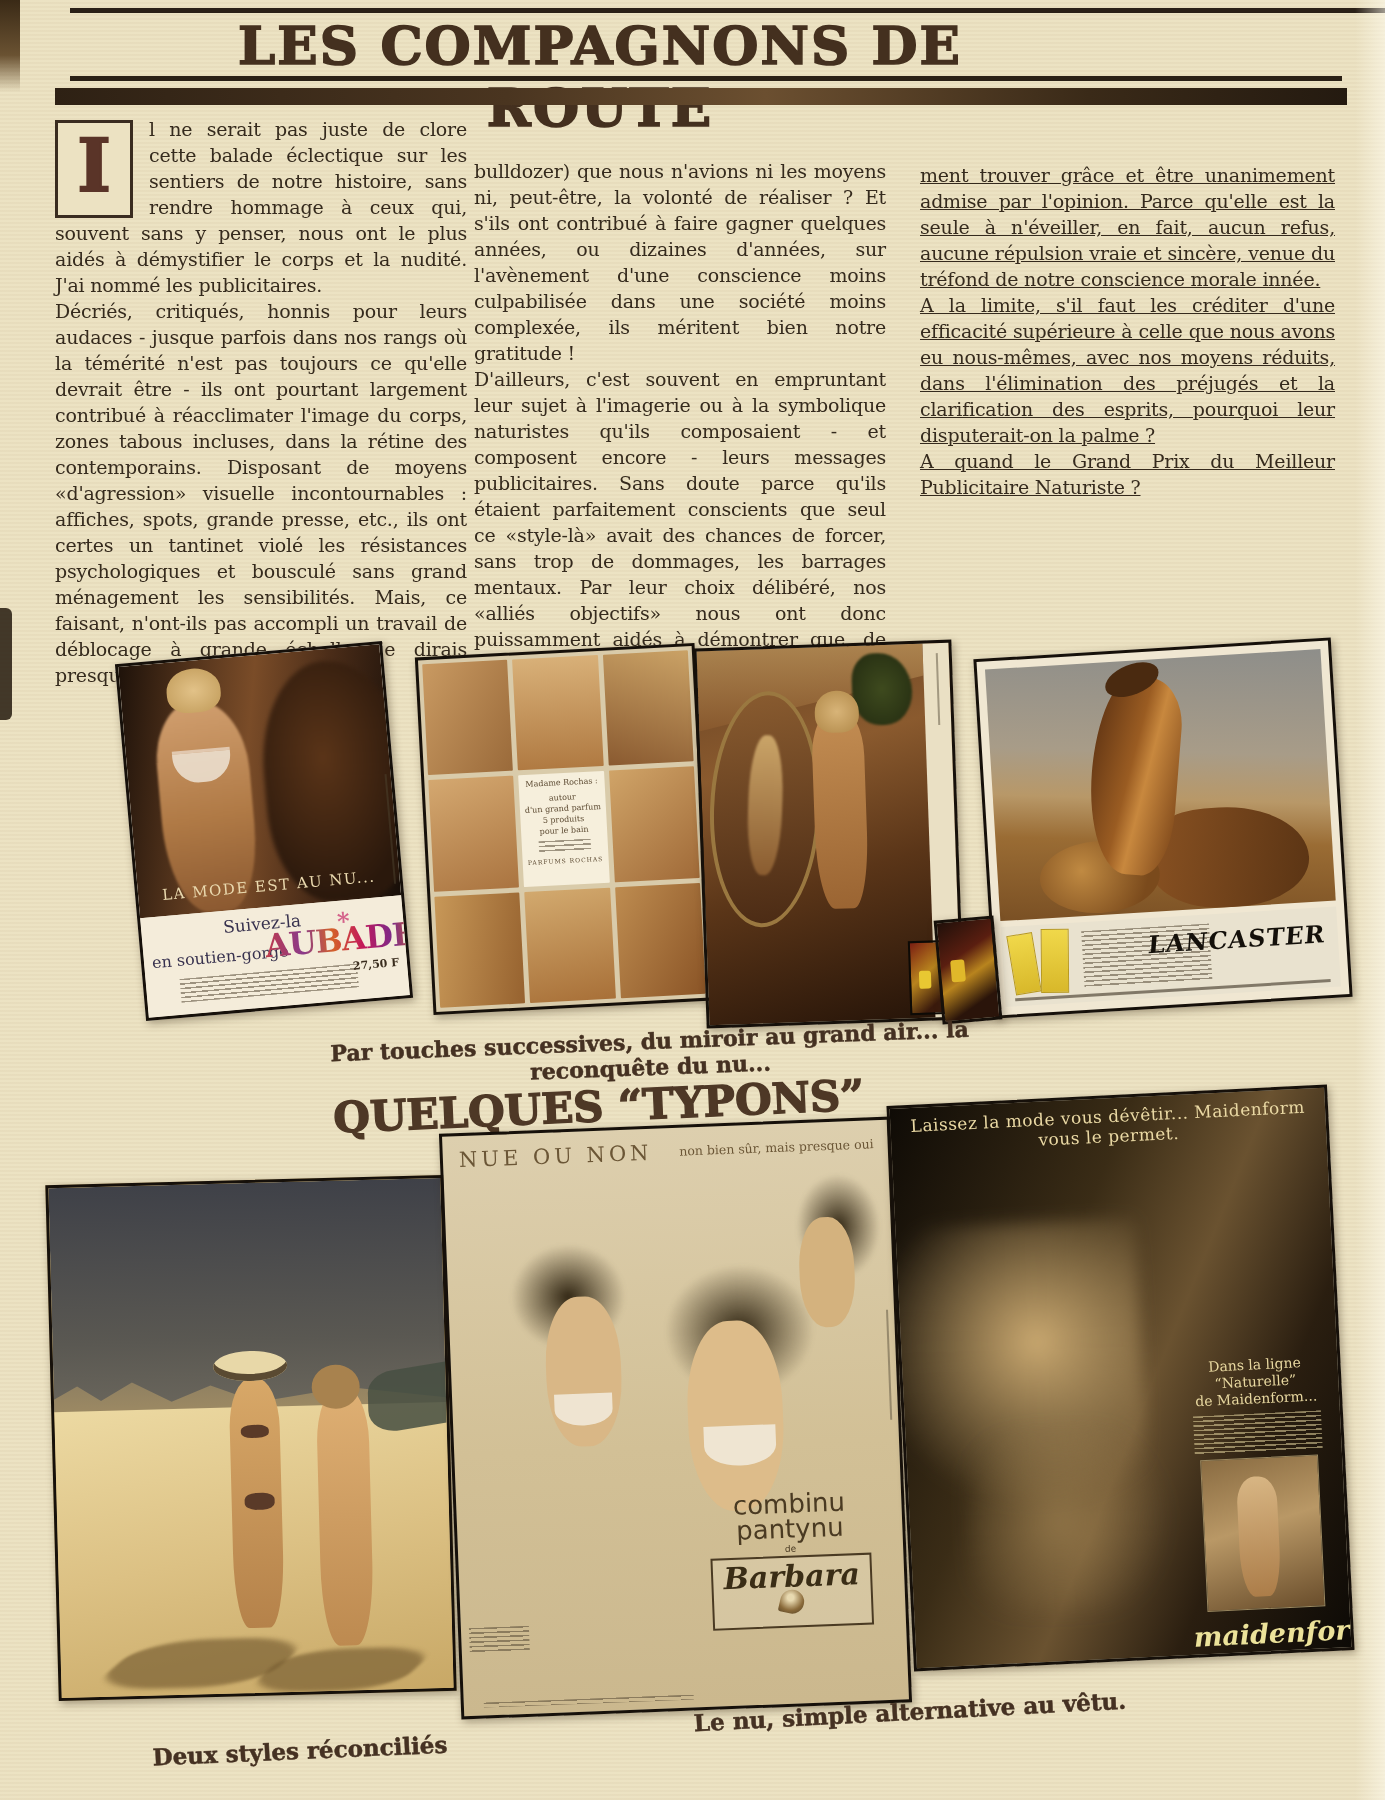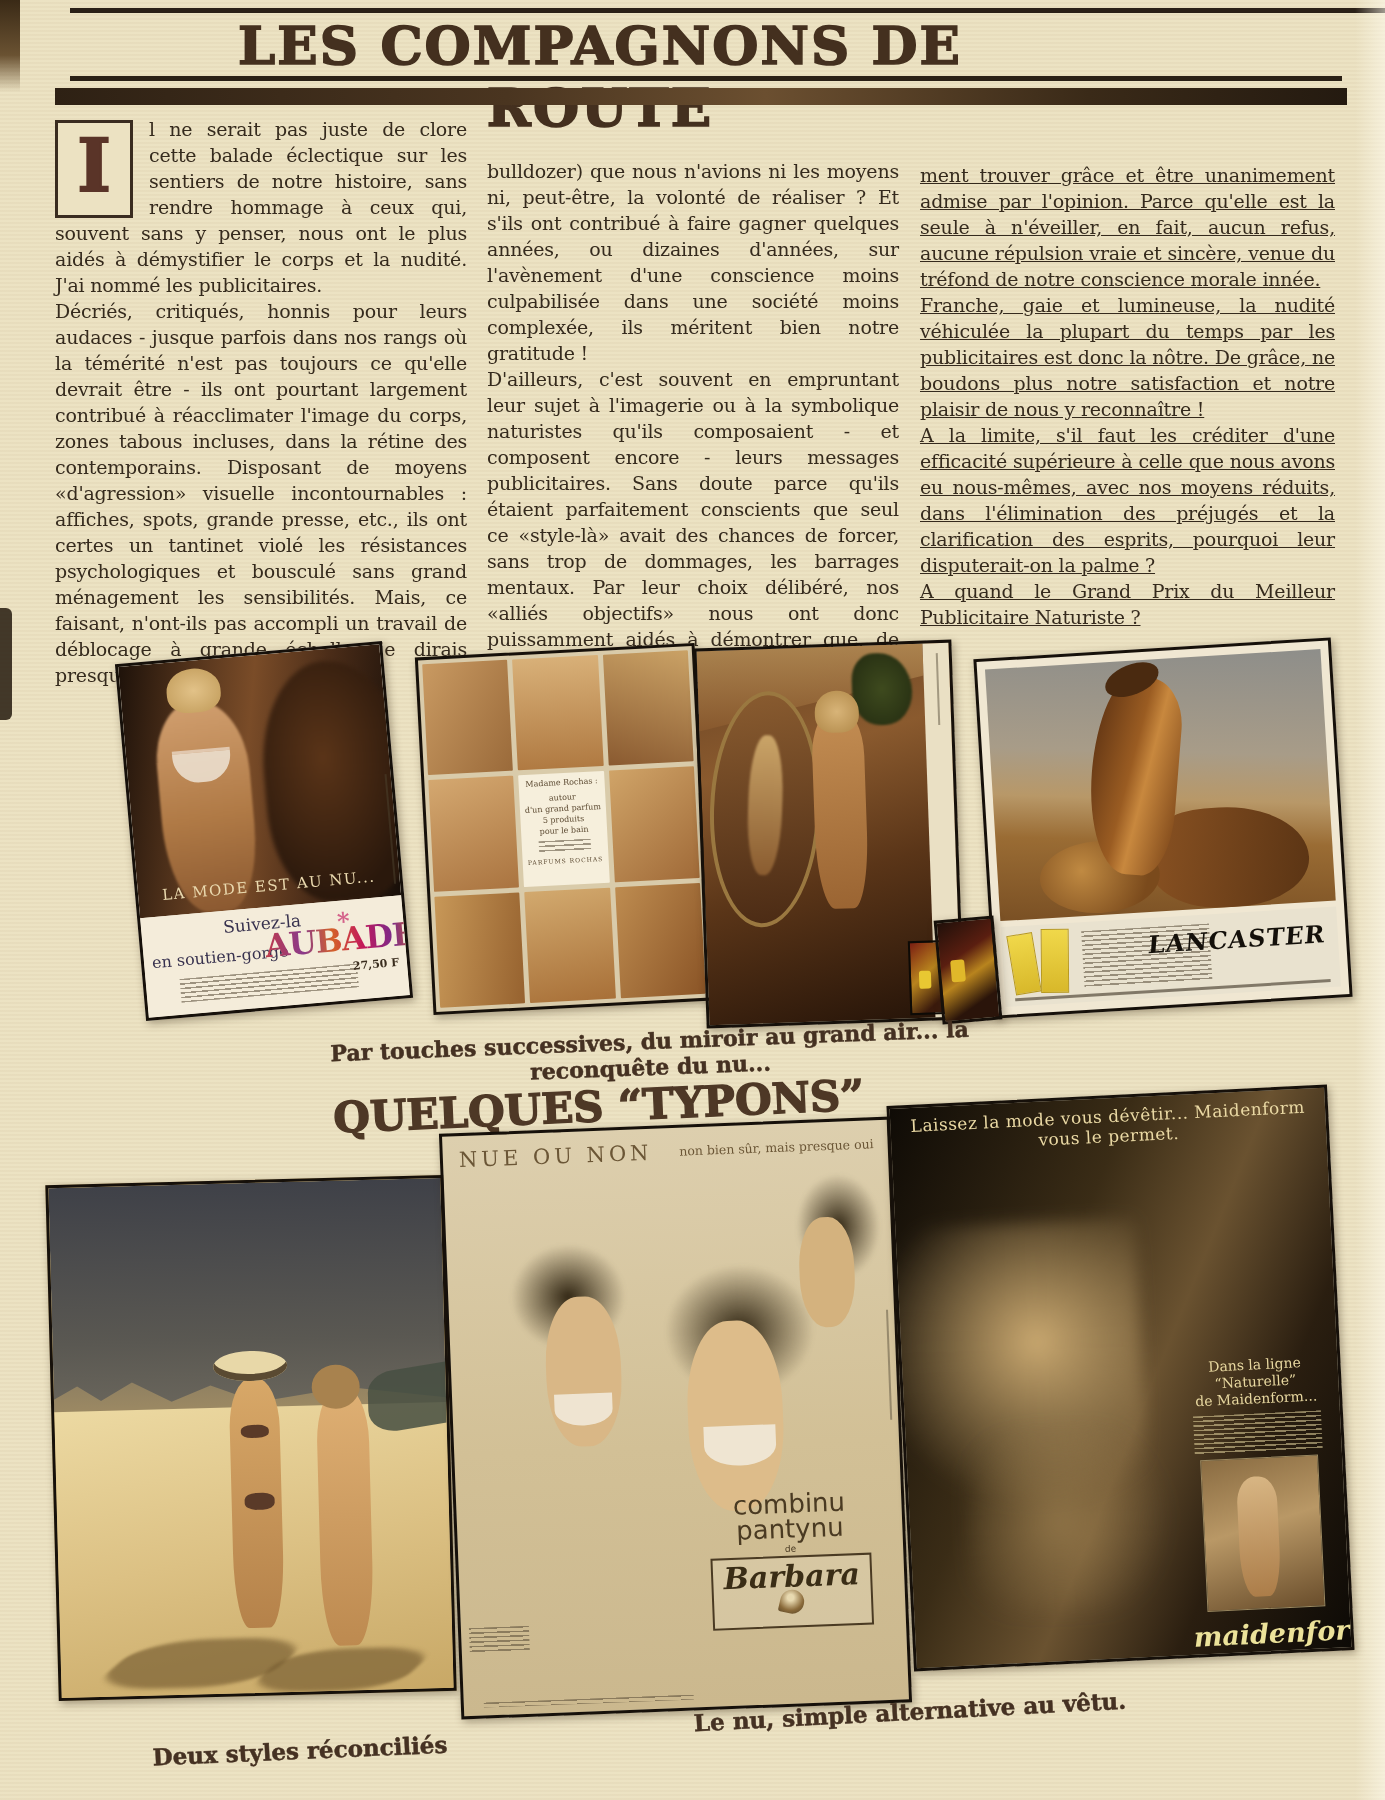--- a/index.html
+++ b/index.html
@@ -14,21 +14,21 @@
   .bar-thick{position:absolute;left:55px;top:88px;width:1292px;height:17px;
         background:linear-gradient(90deg,#2e2114 0%,#4a3520 35%,#6b4f30 55%,#3a2a18 80%,#241a10 100%);}
   .page-title{position:absolute;left:170px;top:14px;width:860px;text-align:center;
         font-weight:bold;font-size:53px;letter-spacing:2px;color:#44301f;
         -webkit-text-stroke:1.6px #44301f;}
   
   .col{position:absolute;top:116px;width:412px;text-align:justify;
         font-size:19px;line-height:26px;color:#352a1d;letter-spacing:-0.2px;}
   .col p{margin:0;}
   .col-1{left:55px;}
-  .col-2{left:487px;padding-top:42px;}
+  .col-2{left:474px;padding-top:42px;}
   .col-3{left:920px;width:415px;padding-top:46px;text-decoration:underline;}
   .dropcap-box{float:left;width:72px;height:92px;border:3px solid #3a2c20;margin:4px 16px 2px 0;
         text-align:center;font-size:72px;line-height:86px;font-weight:bold;color:#5a3428;
         -webkit-text-stroke:2px #5a3428;background:#ece2c2;}
   .bold-seg{font-weight:bold;}
   
   .ad{position:absolute;border:3px solid #16100a;box-shadow:2px 3px 8px rgba(60,45,25,.40);overflow:hidden;}
   .lines{background:repeating-linear-gradient(180deg,rgba(85,72,52,.55) 0 1.5px,transparent 1.5px 4.5px);}
   .lines-light{background:repeating-linear-gradient(180deg,rgba(230,215,160,.55) 0 1.5px,transparent 1.5px 4.5px);}
   
@@ -226,21 +226,20 @@
     <p>Décriés, critiqués, honnis pour leurs audaces - jusque parfois dans nos rangs où la témérité n'est pas toujours ce qu'elle devrait être - ils ont pourtant largement contribué à réacclimater l'image du corps, zones tabous incluses, dans la rétine des contemporains. Disposant de moyens «d'agression» visuelle incontournables : affiches, spots, grande presse, etc., ils ont certes un tantinet violé les résistances psychologiques et bousculé sans grand ménagement les sensibilités. Mais, ce faisant, n'ont-ils pas accompli un travail de déblocage à grande échelle (je dirais presque : au</p>
   </div>
 
   <div class="col col-2">
     <p>bulldozer) que nous n'avions ni les moyens ni, peut-être, la volonté de réaliser ? Et s'ils ont contribué à faire gagner quelques années, ou dizaines d'années, sur l'avènement d'une conscience moins culpabilisée dans une société moins complexée, ils méritent bien notre gratitude !</p>
     <p><span>D'ailleurs, c'est souvent en empruntant leur sujet à l'imagerie ou à la symbolique naturistes qu'ils composaient - et composent encore - leurs messages publicitaires. Sans doute parce qu'ils étaient parfaitement conscients que seul ce «style-là» avait des chances de forcer, sans trop de dommages, les barrages mentaux. Par leur choix délibéré, nos «alliés objectifs» nous ont donc puissamment aidés à démontrer que, de toutes les expressions possibles de la nudité, seule la nudité naturiste, </span><span class="bold-seg">la nudité de la moindre équivoque,</span><span> pouvait finale-</span></p>
   </div>
 
   <div class="col col-3">
     <p>ment trouver grâce et être unanimement admise par l'opinion. Parce qu'elle est la seule à n'éveiller, en fait, aucun refus, aucune répulsion vraie et sincère, venue du tréfond de notre conscience morale innée.</p>
-    <p>Franche, gaie et lumineuse, la nudité véhiculée la plupart du temps par les publicitaires est donc la nôtre. De grâce, ne boudons plus notre satisfaction et notre plaisir de nous y reconnaître !</p>
     <p>A la limite, s'il faut les créditer d'une efficacité supérieure à celle que nous avons eu nous-mêmes, avec nos moyens réduits, dans l'élimination des préjugés et la clarification des esprits, pourquoi leur disputerait-on la palme ?</p>
     <p>A quand le Grand Prix du Meilleur Publicitaire Naturiste ?</p>
   </div>
 
   <div class="ad ad-aubade">
     <div class="aub-photo">
       <div class="aub-man"></div>
       <div class="aub-woman"></div>
       <div class="aub-head"></div>
       <div class="aub-bra"></div>

